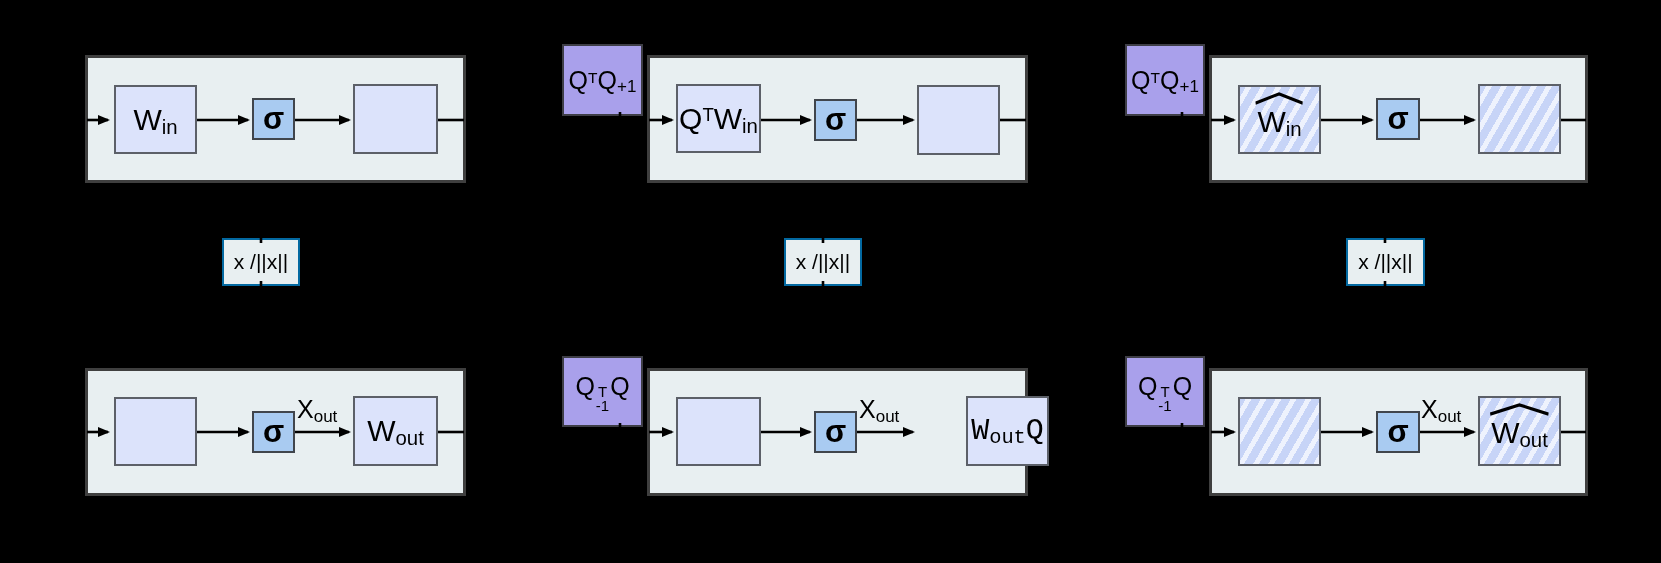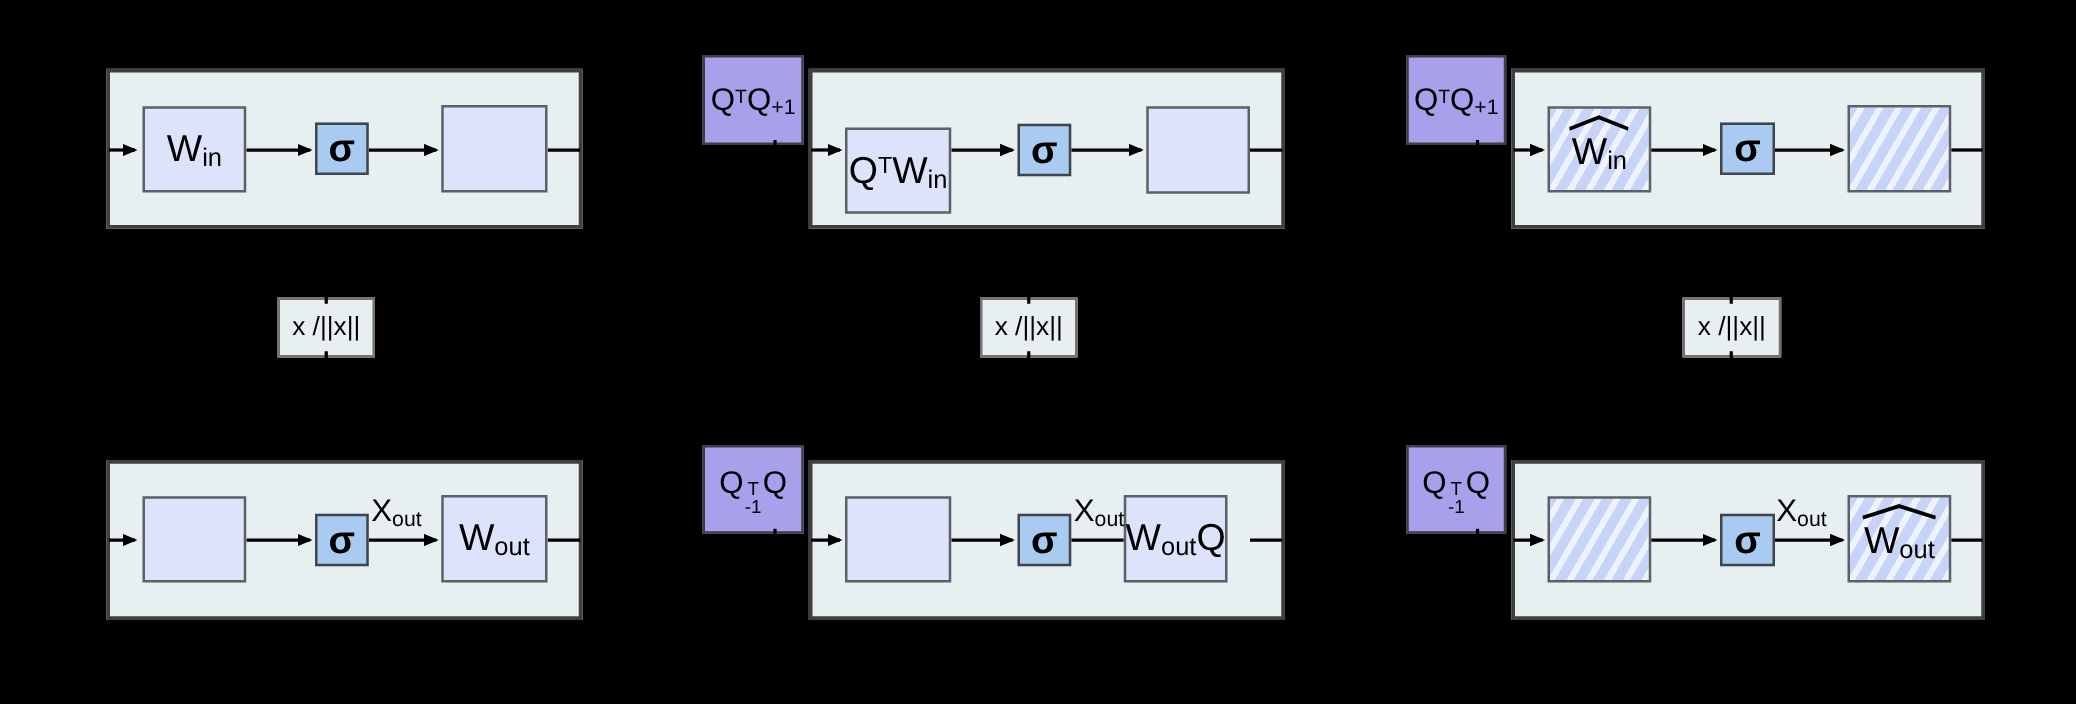--- a/index.html
+++ b/index.html
@@ -8,21 +8,21 @@
     font-family:"Liberation Sans","DejaVu Sans",sans-serif;color:#000;
   }
   .abs{position:absolute;box-sizing:border-box;}
   .flow-container{background:#e8eff1;border:3px solid #3f3f3f;z-index:1;}
   .qbox{background:#a9a0eb;border:2px solid #3e3e46;z-index:2;display:flex;align-items:center;justify-content:center;font-size:25px;}
   .innerbox{z-index:10;display:flex;align-items:center;justify-content:center;font-size:30px;}
   .lav{background:#dce3fb;border:2px solid #5c6068;}
   .sig{background:#a9cbf1;border:2px solid #40454c;font-size:31px;font-weight:600;}
   .hatch{border:2px solid #5c6068;
     background:repeating-linear-gradient(-60deg,#eef2fd 0px,#eef2fd 5px,#c7d4f7 5px,#c7d4f7 13px);}
-  .norm{background:#e8eff1;border:2px solid #737373;z-index:4;display:flex;align-items:center;justify-content:center;font-size:21px;}
+  .norm{background:#e8eff1;border:2px solid #0369a1;z-index:4;display:flex;align-items:center;justify-content:center;font-size:21px;}
   .xout{z-index:12;font-size:25px;line-height:1;}
   .sb{font-size:0.68em;position:relative;top:0.22em;}
   .sp{font-size:0.62em;position:relative;top:-0.38em;}
   .stk{display:inline-flex;flex-direction:column;align-items:center;font-size:0.60em;line-height:0.92em;position:relative;top:0.10em;margin:0 1px;}
   .hat-wrap{position:relative;display:inline-block;padding-top:4px;}
   .hat{position:absolute;left:-4px;top:-9px;width:calc(100% + 8px);height:13px;}
   svg.overlay{position:absolute;left:0;top:0;z-index:5;pointer-events:none;}
 </style>
 </head>
 <body>
@@ -117,38 +117,38 @@
 
   <div class="abs innerbox lav" style="left:114px;top:397px;width:83px;height:69px;"></div>
   <div class="abs innerbox sig" style="left:252px;top:411px;width:43px;height:42px;">
       <span>σ</span>
     </div>
   <div class="abs xout" style="left:297px;top:397px;"><span>X</span><span class="sb">out</span></div>
   <div class="abs innerbox lav" style="left:353px;top:396px;width:85px;height:70px;">
     <span><span>W</span><span class="sb">out</span></span>
   </div>
 
-  <div class="abs innerbox lav" style="left:676px;top:102px;width:85px;height:69px;">
+  <div class="abs innerbox lav" style="left:676px;top:84px;width:85px;height:69px;">
     <span><span>Q</span><span class="sp">T</span><span>W</span><span class="sb">in</span></span>
   </div>
   <div class="abs innerbox sig" style="left:814px;top:99px;width:43px;height:42px;">
       <span>σ</span>
     </div>
   <div class="abs innerbox lav" style="left:917px;top:85px;width:83px;height:70px;"></div>
 
   <div class="abs norm" style="left:784px;top:238px;width:78px;height:48px;">
       <span>x /||x||</span>
     </div>
 
   <div class="abs innerbox lav" style="left:676px;top:397px;width:85px;height:69px;"></div>
   <div class="abs innerbox sig" style="left:814px;top:411px;width:43px;height:42px;">
       <span>σ</span>
     </div>
   <div class="abs xout" style="left:859px;top:397px;"><span>X</span><span class="sb">out</span></div>
-  <div class="abs innerbox lav" style="left:899px;top:396px;width:83px;height:70px;">
+  <div class="abs innerbox lav" style="left:966px;top:396px;width:83px;height:70px;font-family:Liberation Mono, monospace;">
     <span><span>W</span><span class="sb">out</span><span>Q</span></span>
   </div>
 
   <div class="abs innerbox hatch" style="left:1238px;top:85px;width:83px;height:69px;">
     <span class="hat-wrap">
       <svg class="hat" viewBox="0 0 100 14" preserveAspectRatio="none">
           <polyline points="5,12 50,2 95,12" fill="none" stroke="#000" stroke-width="3.4"></polyline>
         </svg>
       <span>W</span><span class="sb">in</span>
     </span>

